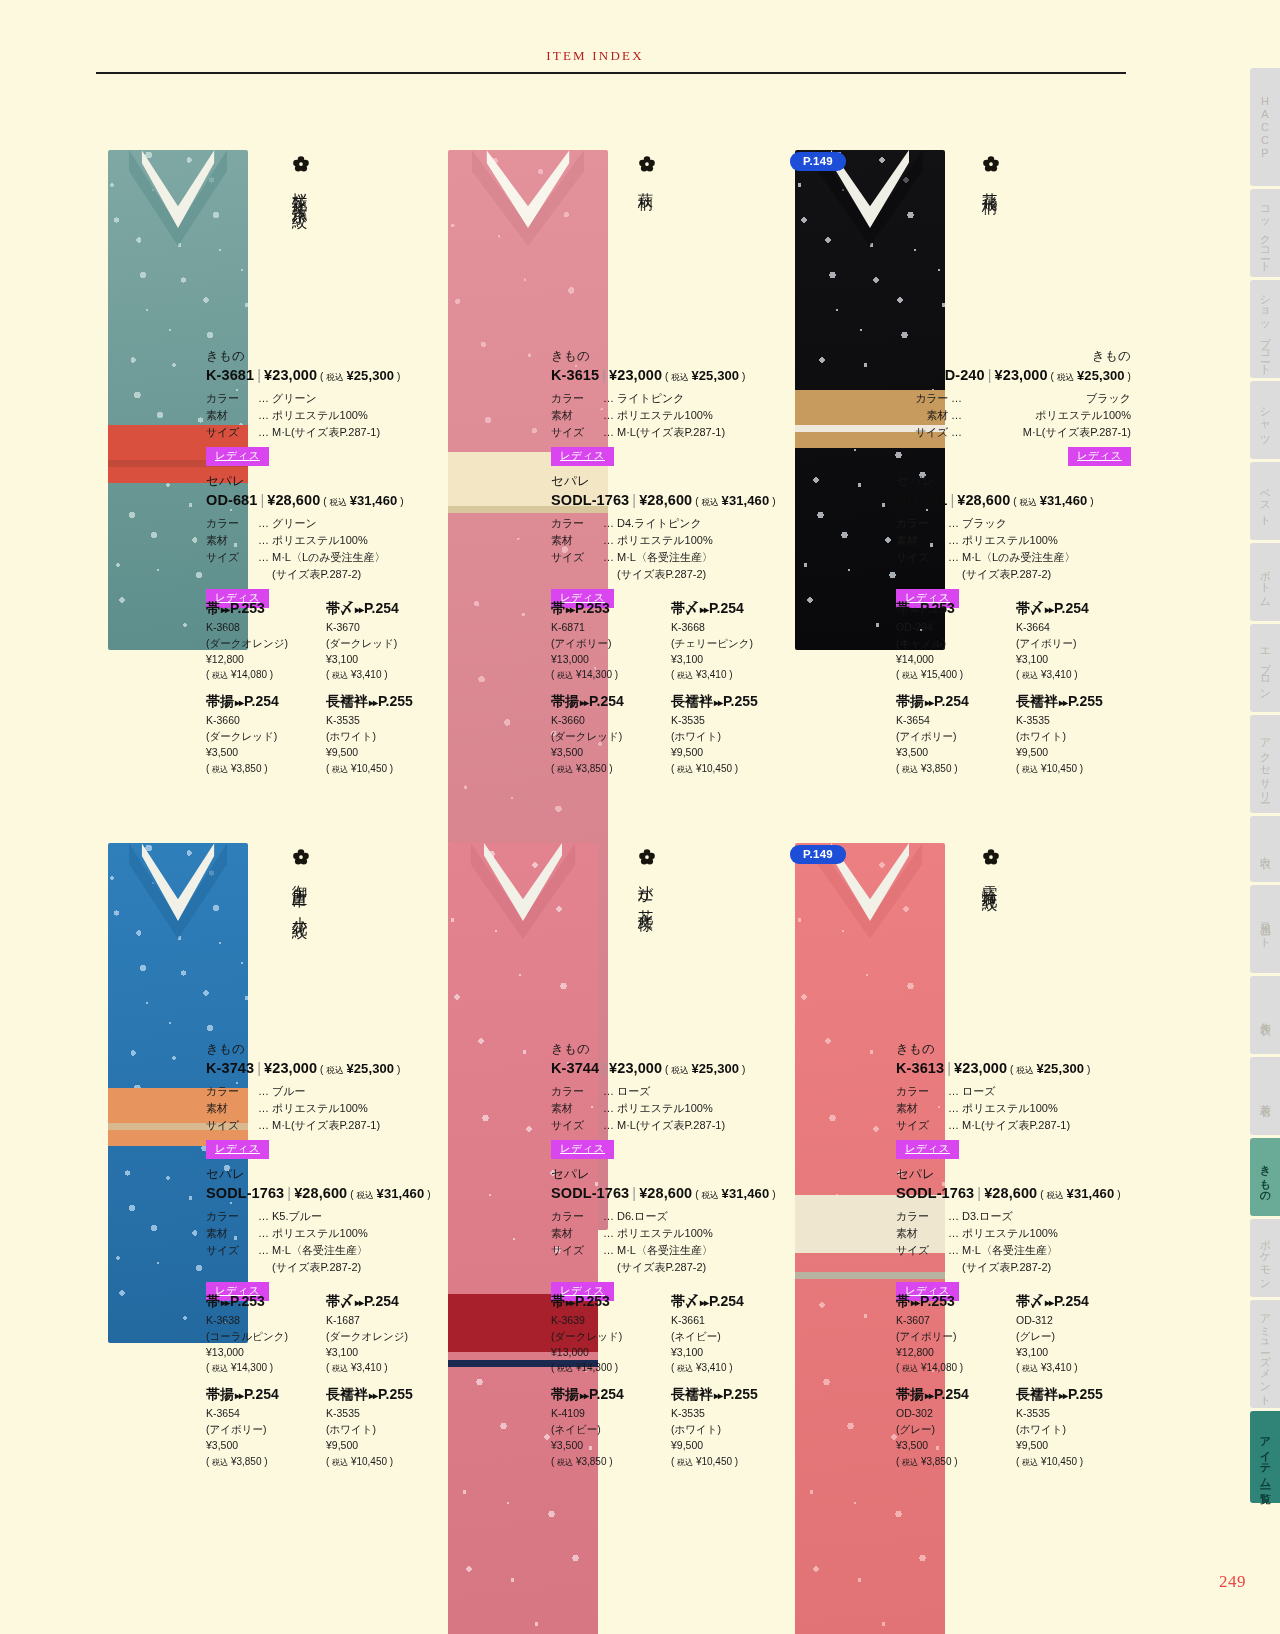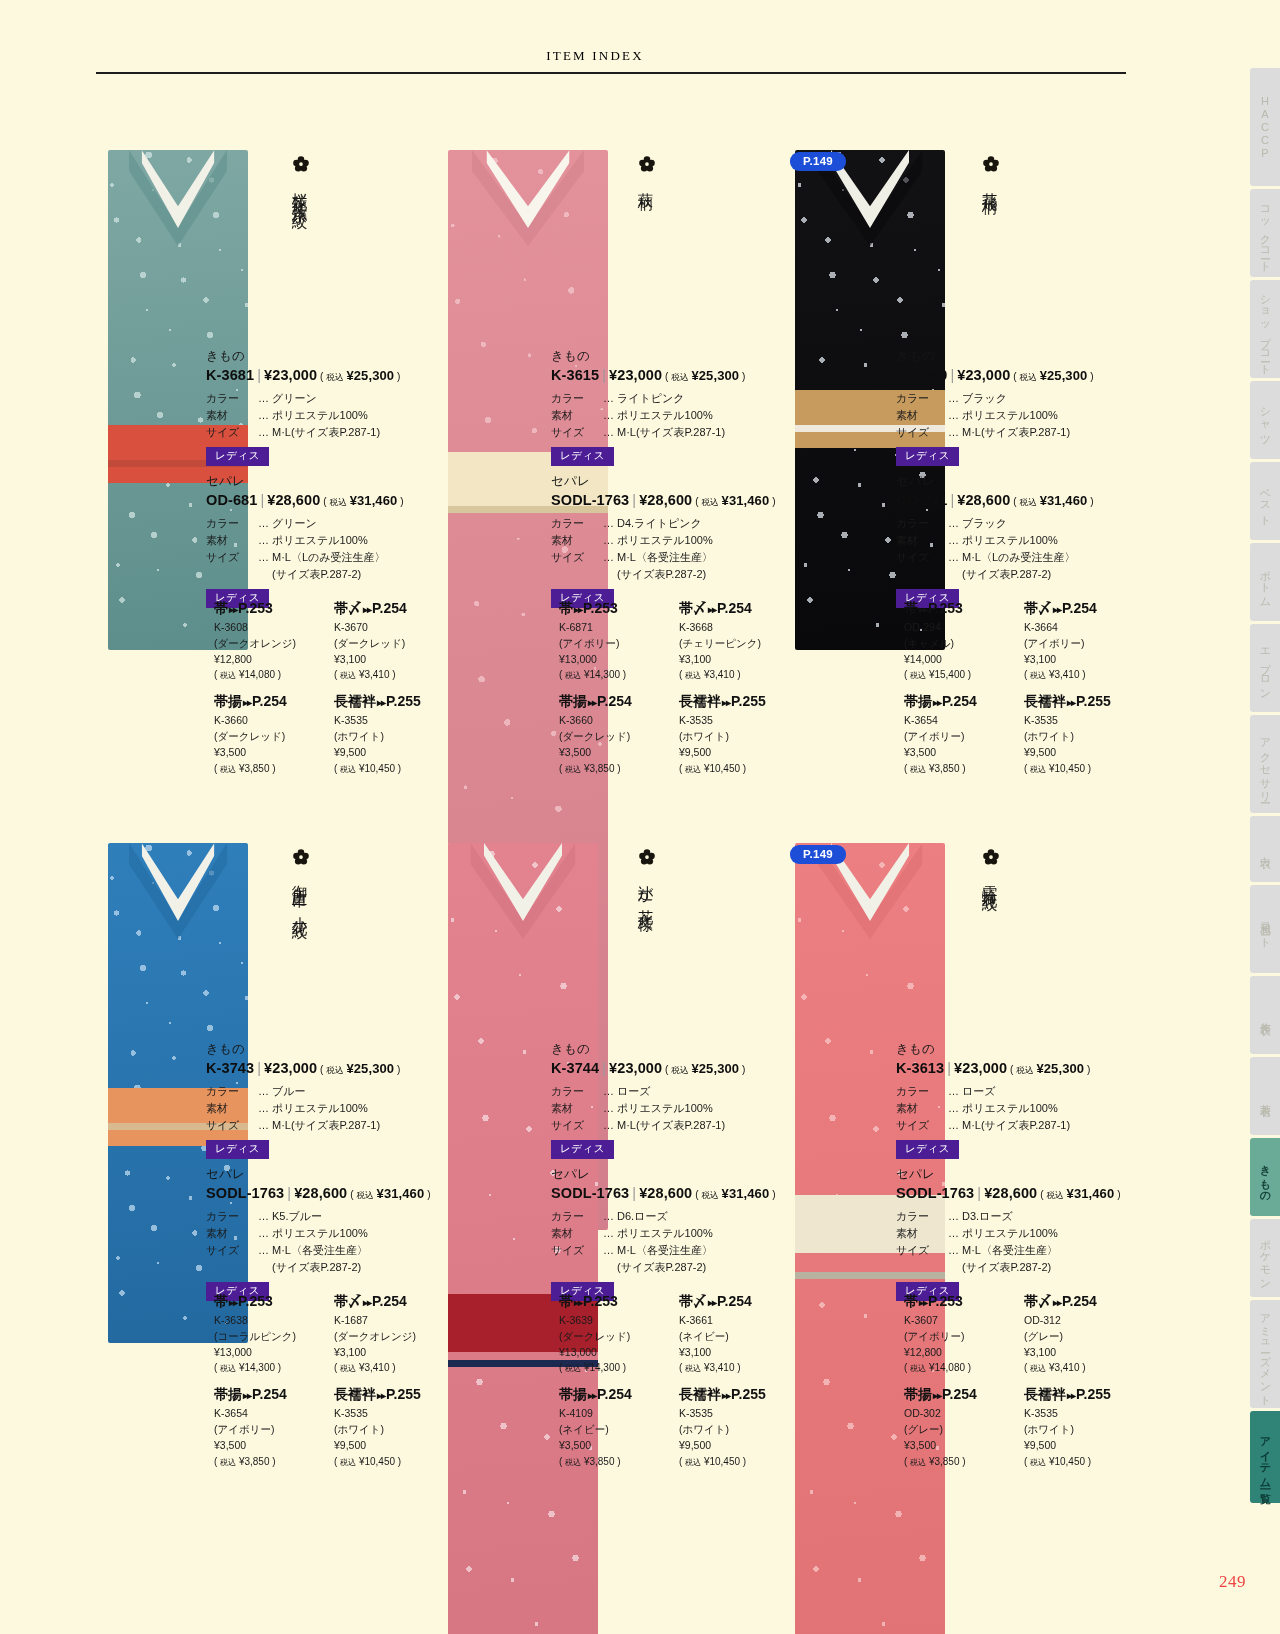--- a/index.html
+++ b/index.html
@@ -10,21 +10,21 @@
     color: #1a1a1a;
     overflow: hidden;
   }
   .page { position: relative; width: 1280px; height: 1634px; background: #fdf9df; }
 
   
   .header-title {
     position: absolute; top: 48px; left: 0; width: 1190px;
     text-align: center;
     font-family: "Liberation Serif", serif;
-    font-size: 13px; letter-spacing: 2.2px; color: #000000;
+    font-size: 13px; letter-spacing: 2.2px; color: #b91c1c;
   }
   .header-rule {
     position: absolute; top: 72px; left: 96px; width: 1030px; height: 2px;
     background: #1c1c1c;
   }
   .section-title {
     position: absolute; top: 98px; left: 0; width: 1190px;
     text-align: center; font-size: 18px; letter-spacing: 4px;
     font-family: "Liberation Serif", serif; color: #1a1a1a;
   }
@@ -99,26 +99,26 @@
   .codeline .sep { color: #999; font-weight: normal; padding: 0 3px; }
   .codeline .tax { font-size: 10px; font-weight: normal; }
   .codeline .taxmark { font-size: 8.5px; }
   .codeline .taxprice { font-size: 13px; font-weight: bold; }
   .spec { font-size: 11px; color: #1a1a1a; line-height: 1.55; display: flex; }
   .spec .k { width: 52px; flex: none; letter-spacing: -0.3px; }
   .spec .d { flex: none; width: 14px; }
   .spec .v { flex: 1; }
   .spec .v .sub { display: block; }
   .badge {
-    display: inline-block; background: #4c1d95; color: #fff;
-    font-size: 10.5px; padding: 2px 9px 3px; margin-top: 6px; letter-spacing: .5px;
+    display: inline-block; background: #d946ef; color: #fff;
+    font-size: 10.5px; padding: 2px 9px 3px; margin-top: 6px; letter-spacing: .5px; text-decoration: underline;
   }
 
   
-  .acc { position: absolute; width: 240px; display: flex; flex-wrap: wrap; margin-left: 8px; }
+  .acc { position: absolute; width: 240px; display: flex; flex-wrap: wrap; }
   .acc-item { width: 50%; margin-bottom: 11px; }
   .acc-head {
     font-size: 14px; font-weight: bold; color: #111;
     letter-spacing: 0px; margin-bottom: 2px; white-space: nowrap;
   }
   .acc-head .arrow { font-size: 10px; padding: 0 1px; letter-spacing: -1px; }
   .acc-line { font-size: 10.5px; line-height: 1.5; color: #1a1a1a; }
   .acc-line.taxline { font-size: 10px; }
   .acc-line.taxline .tm { font-size: 8px; }
 
@@ -374,21 +374,21 @@
     <circle cx="18" cy="10.6" r="4.4" fill="#18150f"></circle>
     <circle cx="15.7" cy="17.6" r="4.4" fill="#18150f"></circle>
     <circle cx="8.3" cy="17.6" r="4.4" fill="#18150f"></circle>
     <circle cx="6" cy="10.6" r="4.4" fill="#18150f"></circle>
     <circle cx="12" cy="12" r="2.2" fill="#fdf9df"></circle>
   </svg></div>
     <div class="vtitle" style="left:982px;top:180px;">花飛柄</div>
 
     <div class="ptag" style="left:790px;top:152px;">P.149</div>
 
-    <div class="info" style="left:896px;top:348px;pointer-events:auto;">
+    <div class="info" style="left:896px;top:348px;pointer-events:auto;text-align:right;">
 
   <div class="lbl">きもの</div>
   <div class="codeline">
     <span>OD-240</span><span class="sep">|</span><span>¥23,000</span><span class="tax"> ( <span class="taxmark">税込</span> <span class="taxprice">¥25,300</span> )</span>
   </div>
   <div class="spec">
             <span class="k">カラー</span>
             <span class="d">…</span>
             <span class="v">ブラック</span>
           </div>

